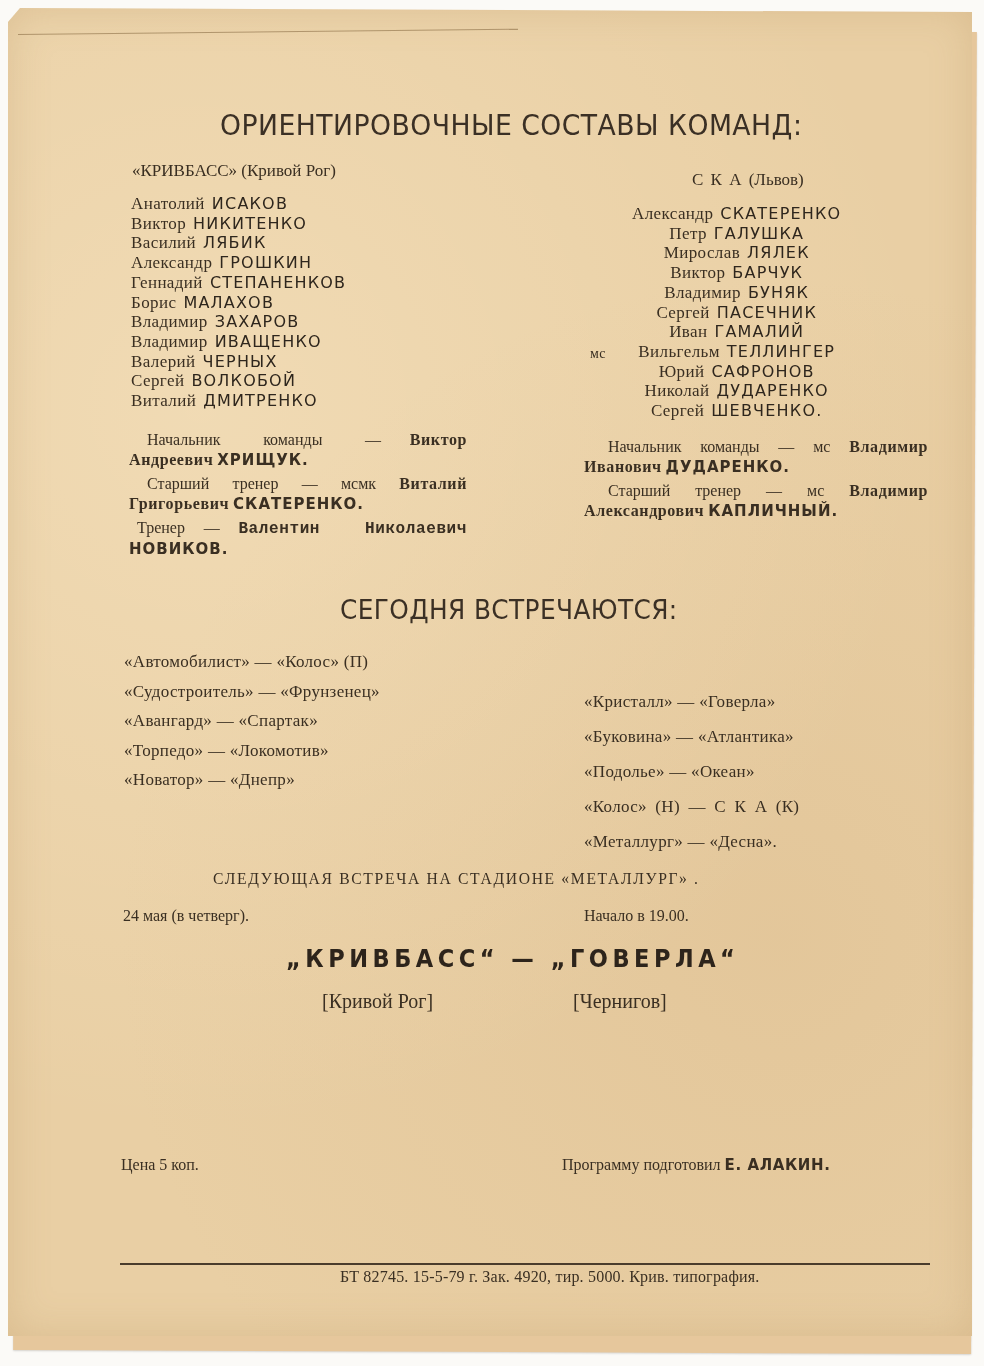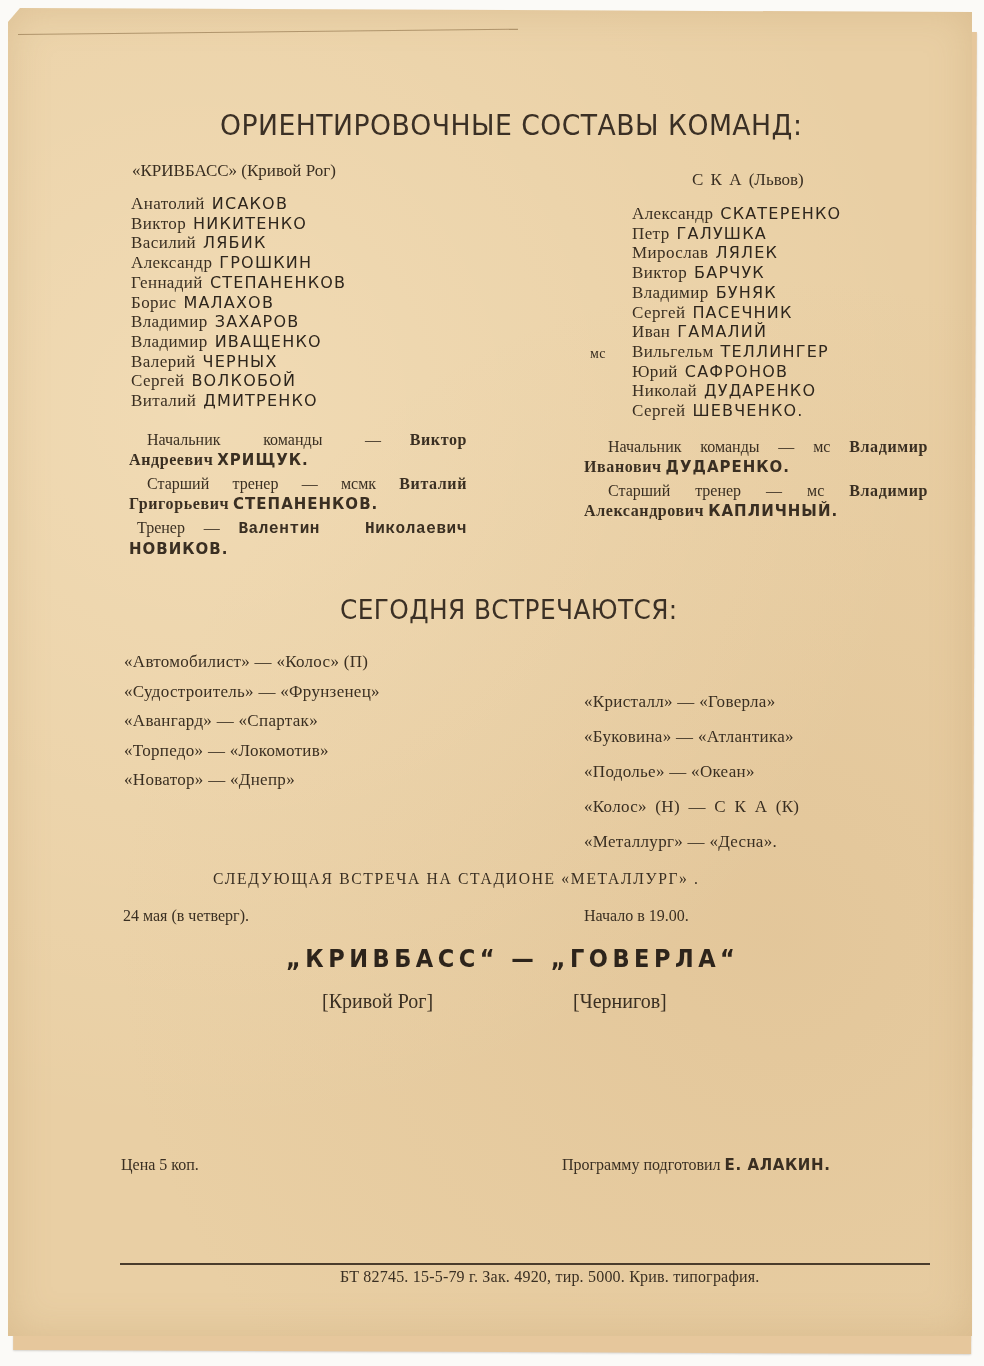--- a/index.html
+++ b/index.html
@@ -104,31 +104,31 @@
 
 <div class="staff" style="left:129px; top:430px; width:338px;">
   <p>
     <span style="margin-left:18px; word-spacing:14px;">Начальник команды —</span>
     <span class="b">Виктор Андреевич</span>
     <span class="bs">ХРИЩУК.</span>
   </p>
   <p>
     <span style="margin-left:18px;">Старший тренер — мсмк</span>
     <span class="b">Виталий Григорьевич</span>
-    <span class="bs">СТЕПАНЕНКОВ.</span>
+    <span class="bs">СКАТЕРЕНКО.</span>
   </p>
   <p>
     <span style="margin-left:8px;">Тренер —</span>
     <span class="b" style="word-spacing:20px;font-family:Liberation Mono, monospace;">Валентин Николаевич</span>
     <span class="bs">НОВИКОВ.</span>
   </p>
 </div>
 
 <div class="abs team-head" style="left:692px; top:170px; word-spacing:3px;">С К А (Львов)</div>
-<div class="roster" style="left:632px; top:204px;" id="away-roster">
+<div class="roster" style="left:632px; top:204px;text-align:center;" id="away-roster">
     <div class="row"><span>Александр</span><span class="surname">СКАТЕРЕНКО</span></div>
     <div class="row"><span>Петр</span><span class="surname">ГАЛУШКА</span></div>
     <div class="row"><span>Мирослав</span><span class="surname">ЛЯЛЕК</span></div>
     <div class="row"><span>Виктор</span><span class="surname">БАРЧУК</span></div>
     <div class="row"><span>Владимир</span><span class="surname">БУНЯК</span></div>
     <div class="row"><span>Сергей</span><span class="surname">ПАСЕЧНИК</span></div>
     <div class="row"><span>Иван</span><span class="surname">ГАМАЛИЙ</span></div>
     <div class="row"><span class="prefix">мс</span><span>Вильгельм</span><span class="surname">ТЕЛЛИНГЕР</span></div>
     <div class="row"><span>Юрий</span><span class="surname">САФРОНОВ</span></div>
     <div class="row"><span>Николай</span><span class="surname">ДУДАРЕНКО</span></div>

